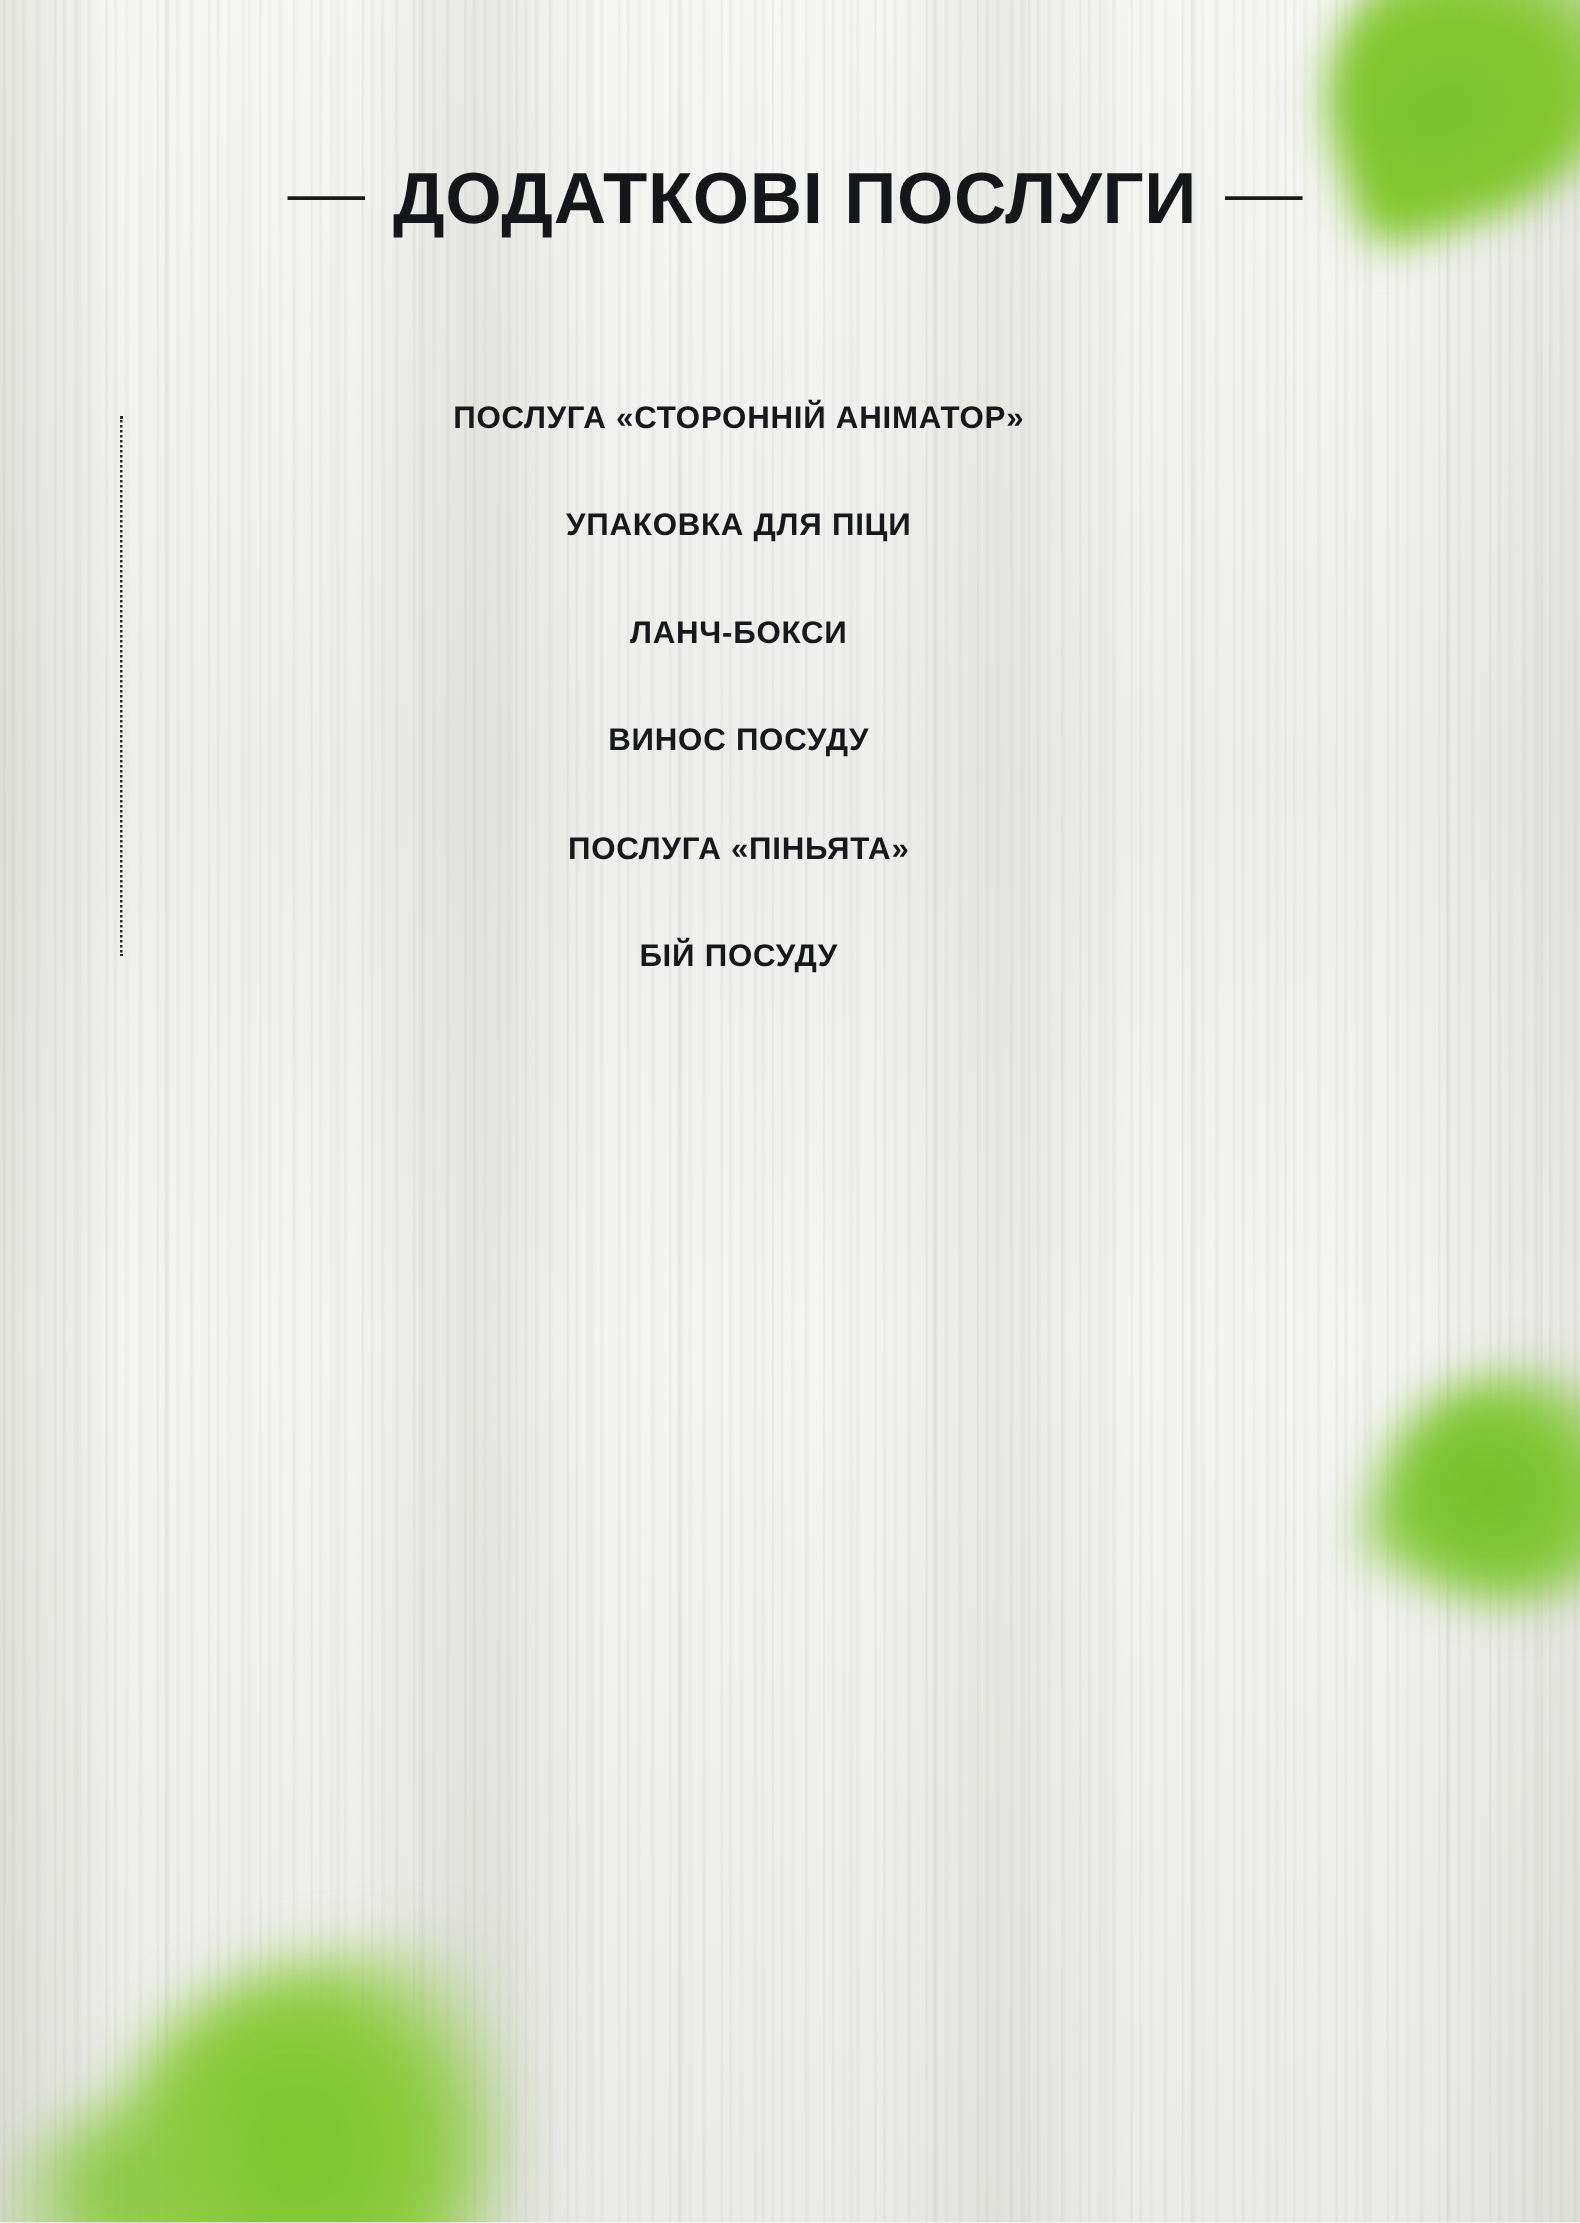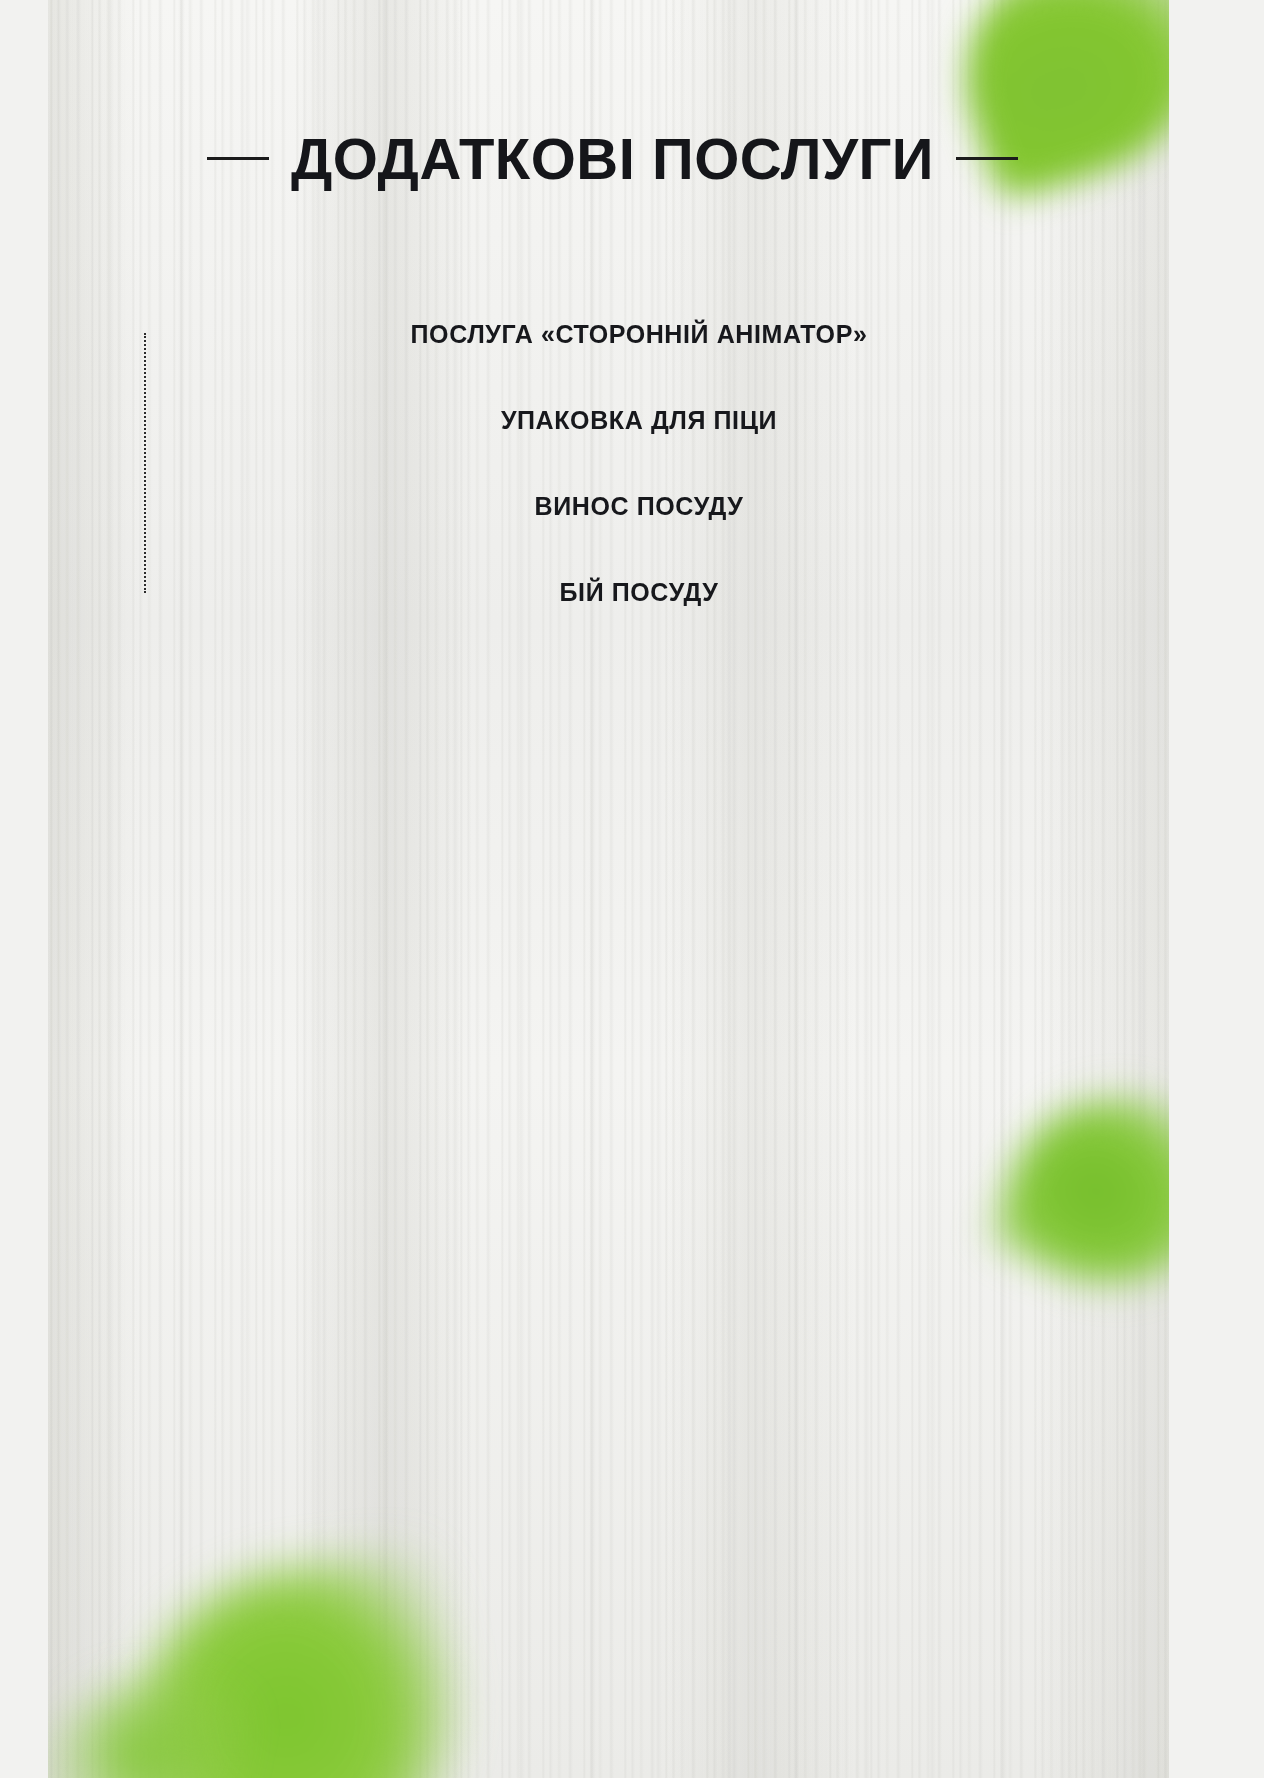--- a/index.html
+++ b/index.html
@@ -9,21 +9,21 @@
   body {
     width: 1264px;
     height: 1778px;
     font-family: "Liberation Sans", sans-serif;
     background: #f2f2f0;
     overflow: hidden;
   }
 
   .page {
     position: relative;
-    width: 1121px;
+    width: 1264px;
     height: 1778px;
     overflow: hidden;
     background:
       repeating-linear-gradient(
         90deg,
         rgba(255,255,255,0.0) 0px,
         rgba(255,255,255,0.0) 2px,
         rgba(205,205,200,0.30) 3px,
         rgba(255,255,255,0.0) 5px,
         rgba(255,255,255,0.0) 9px,
@@ -41,21 +41,20 @@
         90deg,
         rgba(0,0,0,0.0) 0px,
         rgba(0,0,0,0.0) 60px,
         rgba(170,170,165,0.10) 62px,
         rgba(0,0,0,0.0) 66px,
         rgba(0,0,0,0.0) 130px,
         rgba(175,175,170,0.12) 133px,
         rgba(0,0,0,0.0) 137px
       ),
       linear-gradient(180deg, #f6f6f4 0%, #eeeeec 35%, #f4f4f2 60%, #ebebe8 100%);
-    margin-left: 48px;
   }
 
   
   .grain-overlay {
     position: absolute;
     inset: 0;
     pointer-events: none;
     background:
       linear-gradient(90deg,
         rgba(225,225,220,0.55) 0%,
@@ -176,18 +175,20 @@
 
     <div class="title-row">
       <span class="title-rule left"></span>
       <h1 class="page-title">ДОДАТКОВІ ПОСЛУГИ</h1>
       <span class="title-rule right"></span>
     </div>
 
     <div class="services">
       <div class="service-item">ПОСЛУГА «СТОРОННІЙ АНІМАТОР»</div>
       <div class="service-item">УПАКОВКА ДЛЯ ПІЦИ</div>
+      <div class="service-item">ЛАНЧ-БОКСИ</div>
       <div class="service-item">ВИНОС ПОСУДУ</div>
+      <div class="service-item">ПОСЛУГА «ПІНЬЯТА»</div>
       <div class="service-item">БІЙ ПОСУДУ</div>
     </div>
 
   </div>
 </div>
 
 </body></html>

